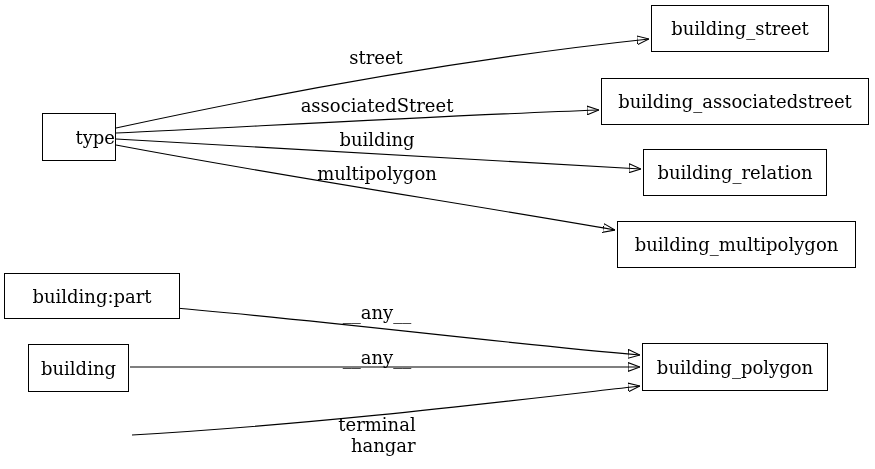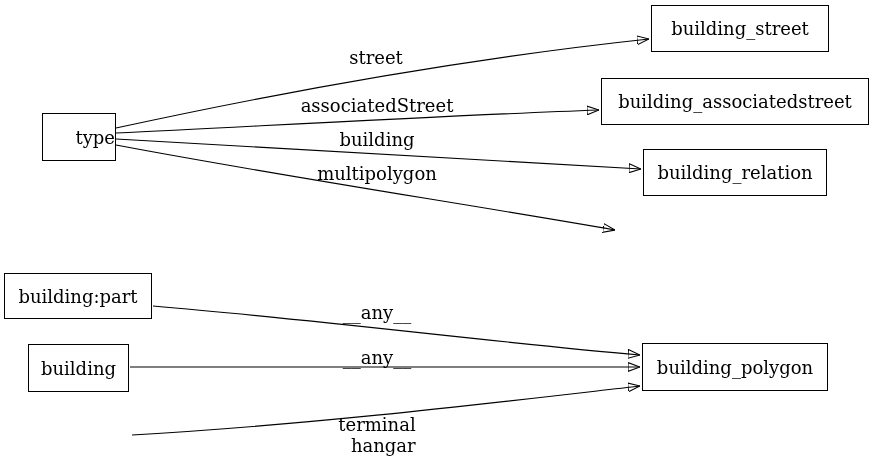--- a/index.html
+++ b/index.html
@@ -68,21 +68,24 @@
   </div>
   <div class="node" style="left:651px; top:5px;   width:178px; height:47px;">
     <span>building_street</span>
   </div>
   <div class="node" style="left:601px; top:78px;  width:268px; height:47px;">
     <span>building_associatedstreet</span>
   </div>
   <div class="node" style="left:643px; top:149px; width:184px; height:47px;">
     <span>building_relation</span>
   </div>
-  <div class="node" style="left:4px;   top:273px; width:148px; height:46px;align-items:center;">
+  <div class="node" style="left:617px; top:221px; width:239px; height:47px;">
+    <span>building_multipolygon</span>
+  </div>
+  <div class="node" style="left:4px;   top:273px; width:176px; height:46px;align-items:center;">
     <span>building:part</span>
   </div>
   <div class="node" style="left:28px;  top:344px; width:101px; height:48px;">
     <span>building</span>
   </div>
   <div class="node" style="left:642px; top:343px; width:186px; height:48px;">
     <span>building_polygon</span>
   </div>
 
   <div class="elabel" style="left:376px; top:57px;">street</div>

